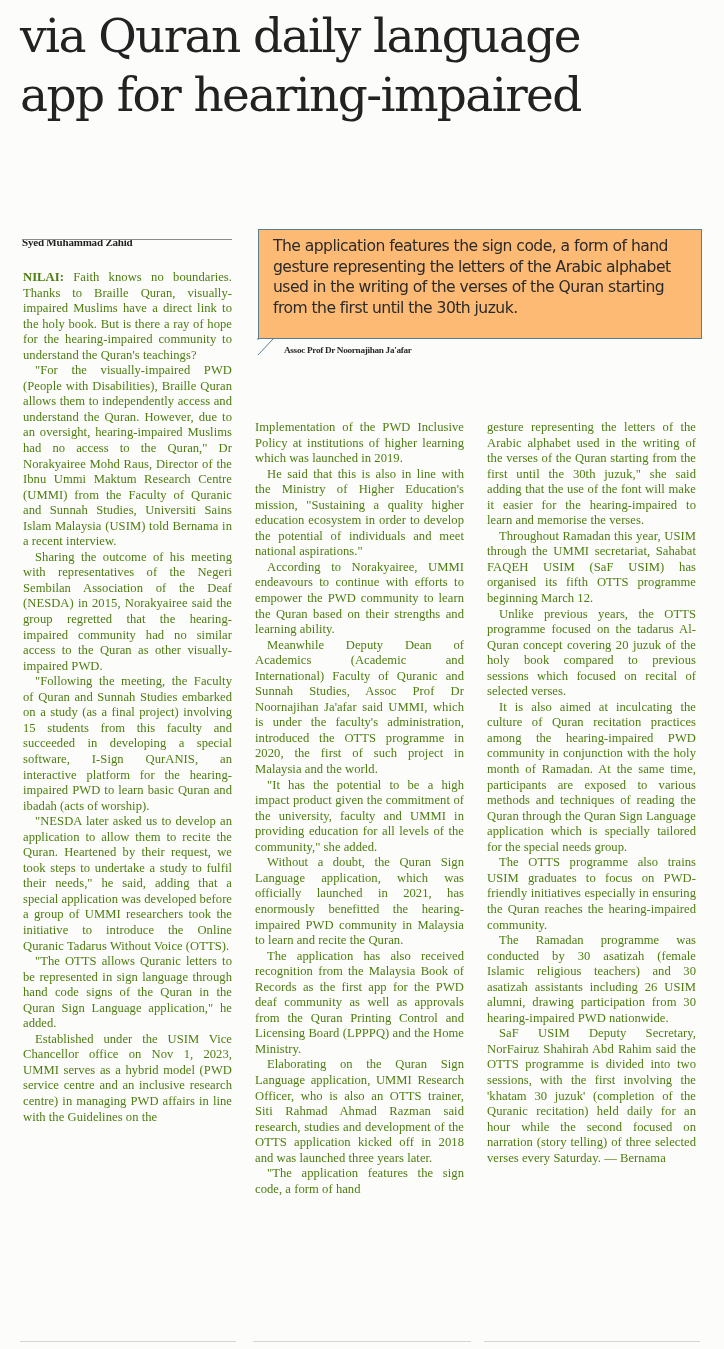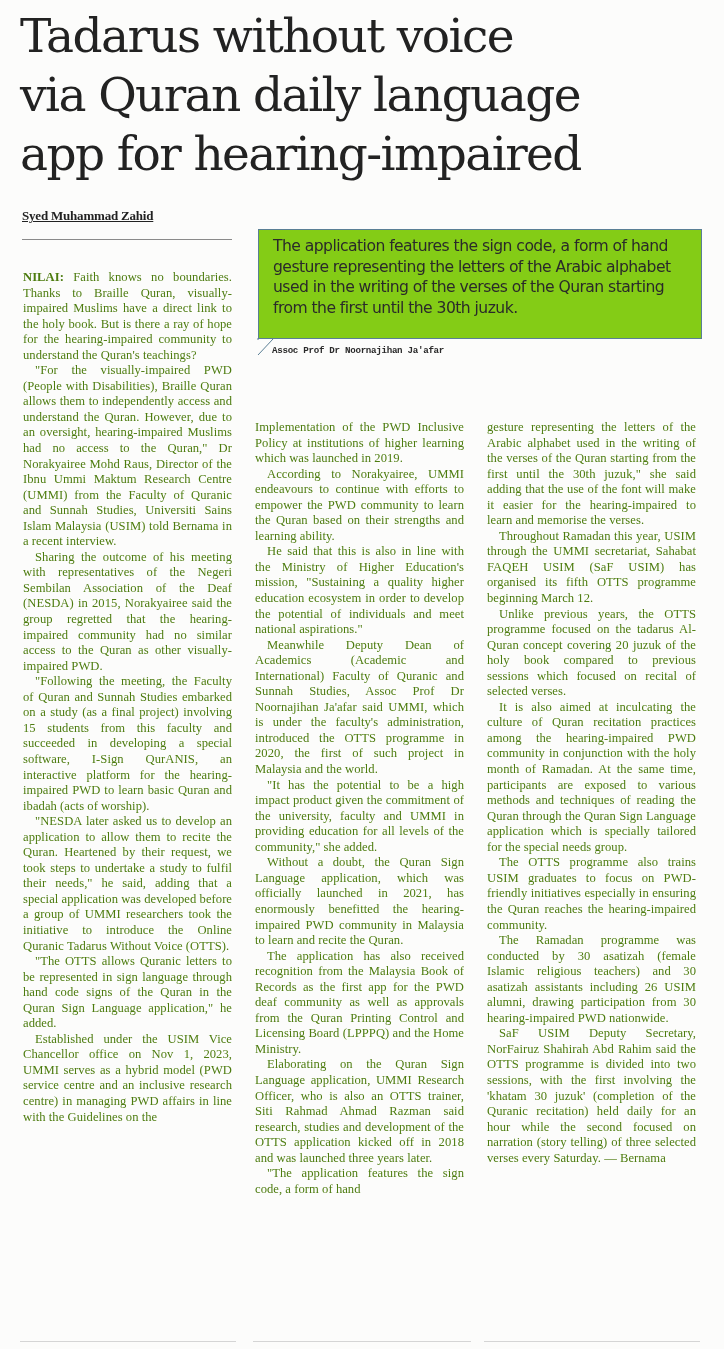--- a/index.html
+++ b/index.html
@@ -11,44 +11,44 @@
     position: relative;
   }
   .headline {
     position: absolute; left: 20px; top: 6px; width: 690px;
     font-family: "DejaVu Serif", serif;
     font-size: 47px; line-height: 59px; color: #222;
     letter-spacing: -1.6px; font-weight: normal; margin: 0;
   }
   .headline div { white-space: nowrap; }
   .byline {
-    position: absolute; left: 22px; top: 208px;
+    position: absolute; left: 22px; top: 236px;
     font-family: "Liberation Serif", serif; font-weight: bold;
-    font-size: 13px; color: #222; letter-spacing: -0.2px; text-decoration: underline;
+    font-size: 11px; color: #222; letter-spacing: -0.2px;
   }
   .byline-rule {
     position: absolute; left: 22px; top: 239px; width: 210px; height: 0;
     border-top: 1.5px solid #8a8a8a;
   }
   .pullquote {
     position: absolute; left: 258px; top: 229px; width: 444px; height: 110px;
-    border: 1px solid #5a7f95; background: #84cc16;
+    border: 1px solid #5a7f95; background: #fdba74;
     padding: 6px 12px 0 14px; box-sizing: border-box;
   }
   .pullquote-text {
     font-family: "DejaVu Sans", sans-serif;
     font-size: 15.6px; line-height: 20.5px; color: #2a2a2a;
     letter-spacing: -0.55px; margin: 0;
   }
   .pq-tail {
     position: absolute; left: 257px; top: 338px; width: 18px; height: 18px;
   }
   .pq-source {
-    position: absolute; left: 272px; top: 345px;
-    font-family: Liberation Mono, monospace; font-weight: bold;
+    position: absolute; left: 284px; top: 345px;
+    font-family: Liberation Serif, serif; font-weight: bold;
     font-size: 9.2px; color: #2a2a2a; letter-spacing: -0.3px;
   }
   .col {
     position: absolute; width: 209px;
     font-family: "Liberation Serif", serif;
     font-size: 12.6px; line-height: 15.55px; color: #4d7c0f;
     text-align: justify; letter-spacing: 0.05px;
   }
   .col p { margin: 0; text-indent: 12px; }
   .col p.first { text-indent: 0; }
@@ -58,21 +58,20 @@
   .col3 { left: 487px; top: 420px; }
   .dateline { font-weight: bold; }
   .bottom-rule {
     position: absolute; top: 1341px; height: 0; border-top: 1px solid #d5d5d5;
   }
 </style>
 </head>
 <body>
 
 <h1 class="headline">
-  <div>Tadarus without voice</div>
   <div>via Quran daily language</div>
   <div>app for hearing-impaired</div>
 </h1>
 
 <div class="byline">Syed Muhammad Zahid</div>
 <div class="byline-rule"></div>
 
 <div class="pullquote" style="border-color: rgb(90, 127, 149);">
   <p class="pullquote-text">The application features the sign code, a form of hand gesture representing the letters of the Arabic alphabet used in the writing of the verses of the Quran starting from the first until the 30th juzuk.</p>
 </div>
@@ -87,22 +86,22 @@
   <p>"For the visually-impaired PWD (People with Disabilities), Braille Quran allows them to independently access and understand the Quran. However, due to an oversight, hearing-impaired Muslims had no access to the Quran," Dr Norakyairee Mohd Raus, Director of the Ibnu Ummi Maktum Research Centre (UMMI) from the Faculty of Quranic and Sunnah Studies, Universiti Sains Islam Malaysia (USIM) told Bernama in a recent interview.</p>
   <p>Sharing the outcome of his meeting with representatives of the Negeri Sembilan Association of the Deaf (NESDA) in 2015, Norakyairee said the group regretted that the hearing-impaired community had no similar access to the Quran as other visually-impaired PWD.</p>
   <p>"Following the meeting, the Faculty of Quran and Sunnah Studies embarked on a study (as a final project) involving 15 students from this faculty and succeeded in developing a special software, I-Sign QurANIS, an interactive platform for the hearing-impaired PWD to learn basic Quran and ibadah (acts of worship).</p>
   <p>"NESDA later asked us to develop an application to allow them to recite the Quran. Heartened by their request, we took steps to undertake a study to fulfil their needs," he said, adding that a special application was developed before a group of UMMI researchers took the initiative to introduce the Online Quranic Tadarus Without Voice (OTTS).</p>
   <p>"The OTTS allows Quranic letters to be represented in sign language through hand code signs of the Quran in the Quran Sign Language application," he added.</p>
   <p>Established under the USIM Vice Chancellor office on Nov 1, 2023, UMMI serves as a hybrid model (PWD service centre and an inclusive research centre) in managing PWD affairs in line with the Guidelines on the</p>
 </div>
 
 <div class="col col2">
   <p class="cont">Implementation of the PWD Inclusive Policy at institutions of higher learning which was launched in 2019.</p>
+  <p>He said that this is also in line with the Ministry of Higher Education's mission, "Sustaining a quality higher education ecosystem in order to develop the potential of individuals and meet national aspirations."</p>
   <p>According to Norakyairee, UMMI endeavours to continue with efforts to empower the PWD community to learn the Quran based on their strengths and learning ability.</p>
-  <p>He said that this is also in line with the Ministry of Higher Education's mission, "Sustaining a quality higher education ecosystem in order to develop the potential of individuals and meet national aspirations."</p>
   <p>Meanwhile Deputy Dean of Academics (Academic and International) Faculty of Quranic and Sunnah Studies, Assoc Prof Dr Noornajihan Ja'afar said UMMI, which is under the faculty's administration, introduced the OTTS programme in 2020, the first of such project in Malaysia and the world.</p>
   <p>"It has the potential to be a high impact product given the commitment of the university, faculty and UMMI in providing education for all levels of the community," she added.</p>
   <p>Without a doubt, the Quran Sign Language application, which was officially launched in 2021, has enormously benefitted the hearing-impaired PWD community in Malaysia to learn and recite the Quran.</p>
   <p>The application has also received recognition from the Malaysia Book of Records as the first app for the PWD deaf community as well as approvals from the Quran Printing Control and Licensing Board (LPPPQ) and the Home Ministry.</p>
   <p>Elaborating on the Quran Sign Language application, UMMI Research Officer, who is also an OTTS trainer, Siti Rahmad Ahmad Razman said research, studies and development of the OTTS application kicked off in 2018 and was launched three years later.</p>
   <p>"The application features the sign code, a form of hand</p>
 </div>
 
 <div class="col col3">
   <p class="cont">gesture representing the letters of the Arabic alphabet used in the writing of the verses of the Quran starting from the first until the 30th juzuk," she said adding that the use of the font will make it easier for the hearing-impaired to learn and memorise the verses.</p>

